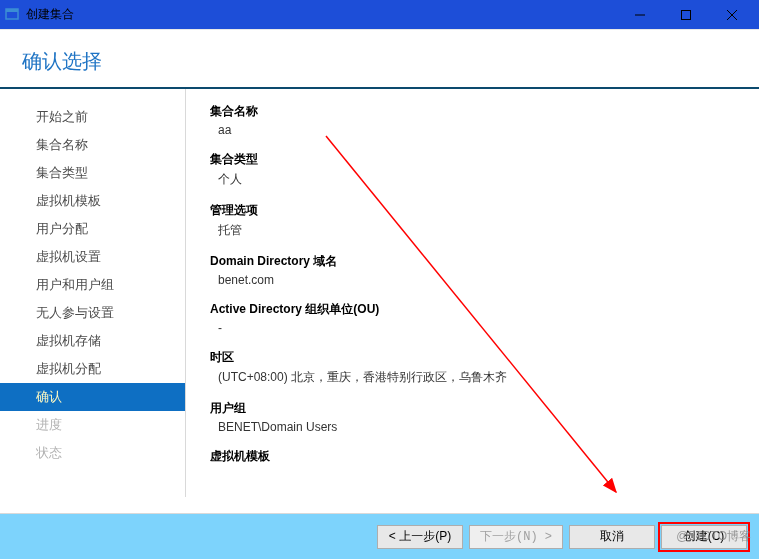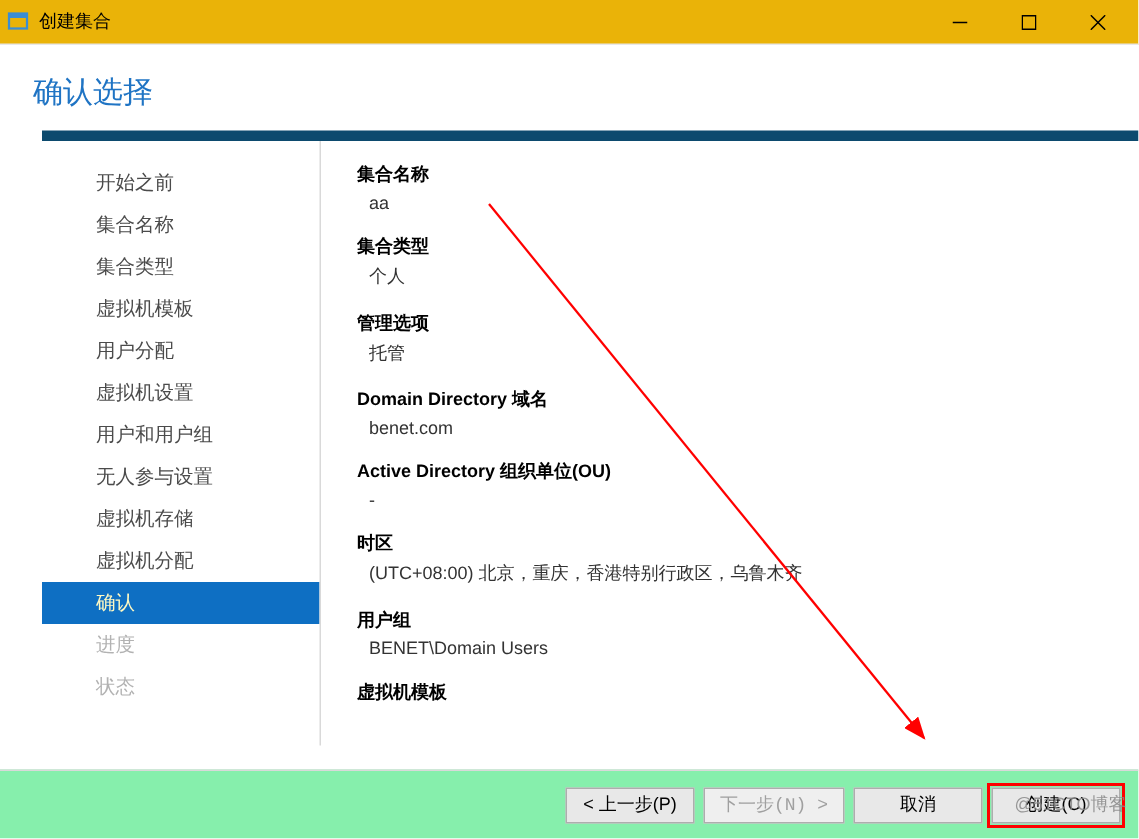--- a/index.html
+++ b/index.html
@@ -10,21 +10,21 @@
       width: 759px;
       height: 559px;
       overflow: hidden;
       position: relative;
     }
     .titlebar {
       height: 30px;
       display: flex;
       align-items: center;
       padding: 0 4px;
-      background: #eab308;
+      background: #1d4ed8;
       border-bottom: 1px solid #e8e8e8;
     }
     .titlebar .app-icon {
       width: 16px; height: 16px;
       margin-right: 6px;
       color: #3b8dd4;
     }
     .titlebar .title-text { font-size: 12px; color: #000; }
     .window-controls {
       margin-left: auto;
@@ -39,23 +39,22 @@
     .heading-bar {
       padding: 18px 22px 12px 22px;
     }
     .heading {
       font-size: 20px;
       color: #1f74c4;
       font-weight: 400;
     }
     .wizard-body {
       display: flex;
-      border-top: 7px solid #0c4a6e;
+      border-top: 2px solid #0c4a6e;
       height: 410px;
-      margin-left: 28px;
     }
     .sidebar {
       width: 185px;
       padding: 14px 0 0 0;
     }
     .sidebar-item {
       padding: 4px 0 4px 36px;
       font-size: 13px;
       color: #4b4b4b;
       line-height: 20px;
@@ -88,21 +87,21 @@
     .footer {
       position: absolute;
       bottom: 0; left: 0; right: 0;
       height: 46px;
       border-top: 1px solid #d9d9d9;
       display: flex;
       align-items: center;
       justify-content: flex-end;
       padding-right: 12px;
       gap: 6px;
-      background: #86efac;
+      background: #7dd3fc;
     }
     .btn {
       min-width: 86px;
       height: 24px;
       border: 1px solid #adadad;
       background: #e8e8e8;
       font-size: 12px;
       font-family: inherit;
       cursor: pointer;
       padding: 0 10px;

